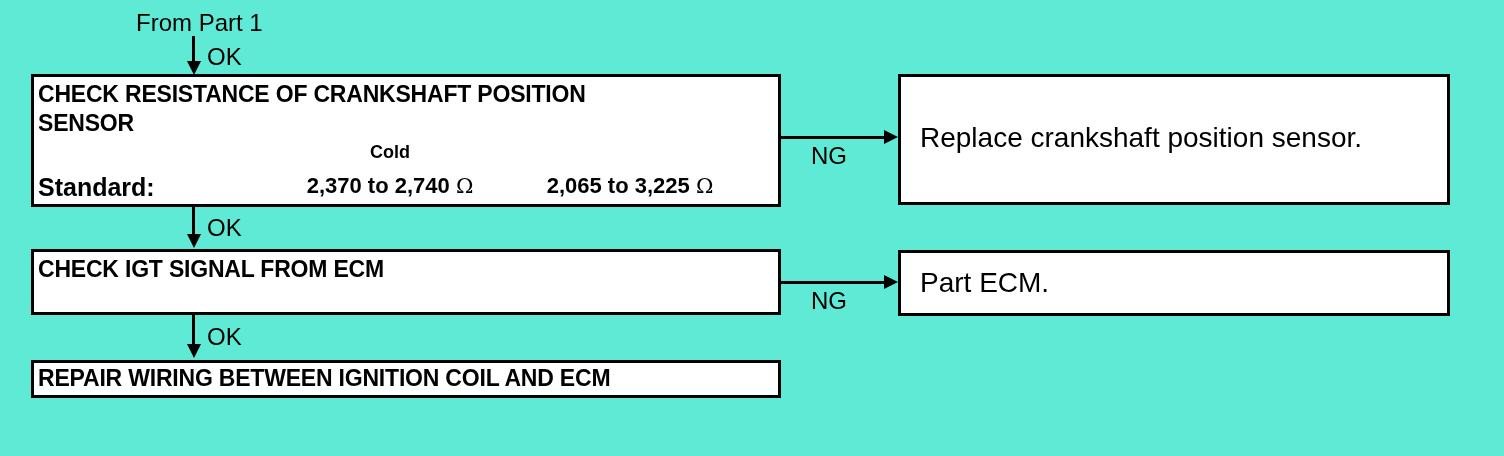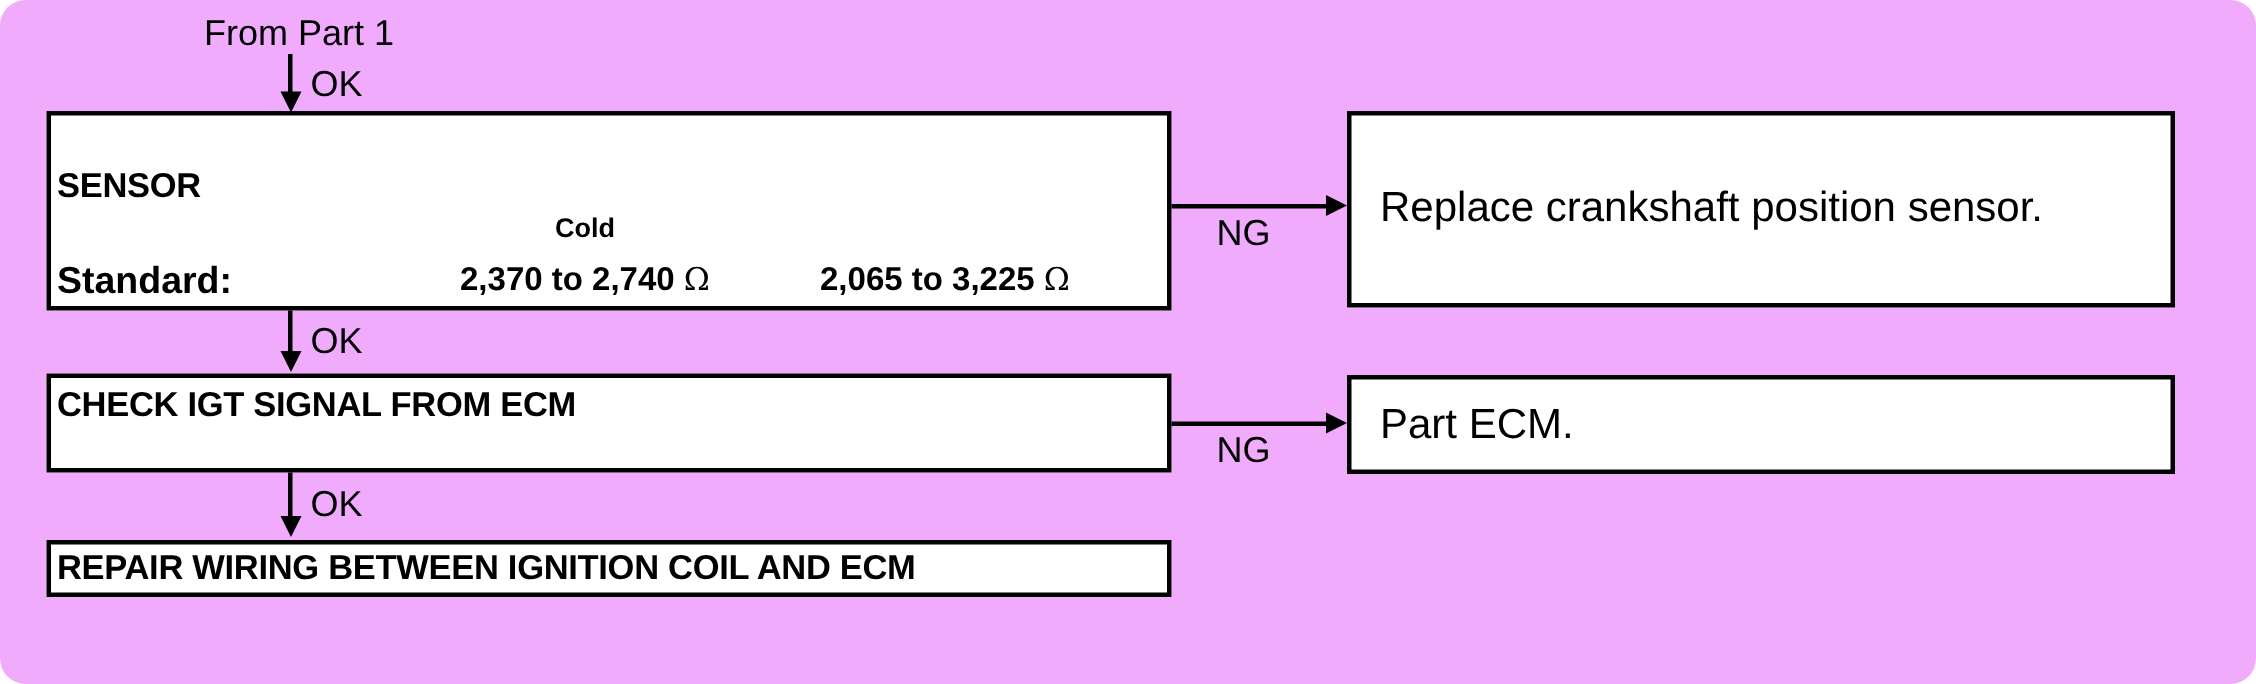--- a/index.html
+++ b/index.html
@@ -8,23 +8,22 @@
     background: #ffffff;
   }
   body {
     font-family: "Liberation Sans", sans-serif;
     color: #000000;
   }
   #canvas {
     position: relative;
     width: 1504px;
     height: 456px;
-    background: #f0abfc;
+    background: #5eead4;
     overflow: hidden;
-    border-radius: 17px;
   }
 
   
   .node {
     position: absolute;
     box-sizing: border-box;
     border: 3px solid #000000;
     background: #ffffff;
   }
   .node-title {
@@ -113,20 +112,21 @@
 <div id="canvas">
 
   <div class="label" style="left:136px; top:10px;">From Part 1</div>
 
   <div class="vline" style="left:192px; top:36px; height:30px;"></div>
   <div class="arrow-down" style="left:187px; top:61px;"></div>
   <div class="label" style="left:207px; top:44px;">OK</div>
 
   <div class="node" style="left:31px; top:74px; width:750px; height:133px;">
   </div>
+  <div class="node-title" style="left:38px; top:80px;">CHECK RESISTANCE OF CRANKSHAFT POSITION</div>
   <div class="node-title" style="left:38px; top:109px;">SENSOR</div>
 
   <div class="spec-head" style="left:290px; top:142px; width:200px;">Cold</div>
 
   <div class="spec-label" style="left:38px; top:173px;">Standard:</div>
 
   <div class="spec-val" style="left:290px; top:173px; width:200px;"><span>2,370 to 2,740</span> <span class="ohm">Ω</span></div>
 
   <div class="spec-val" style="left:530px; top:173px; width:200px;"><span>2,065 to 3,225</span> <span class="ohm">Ω</span></div>
 

